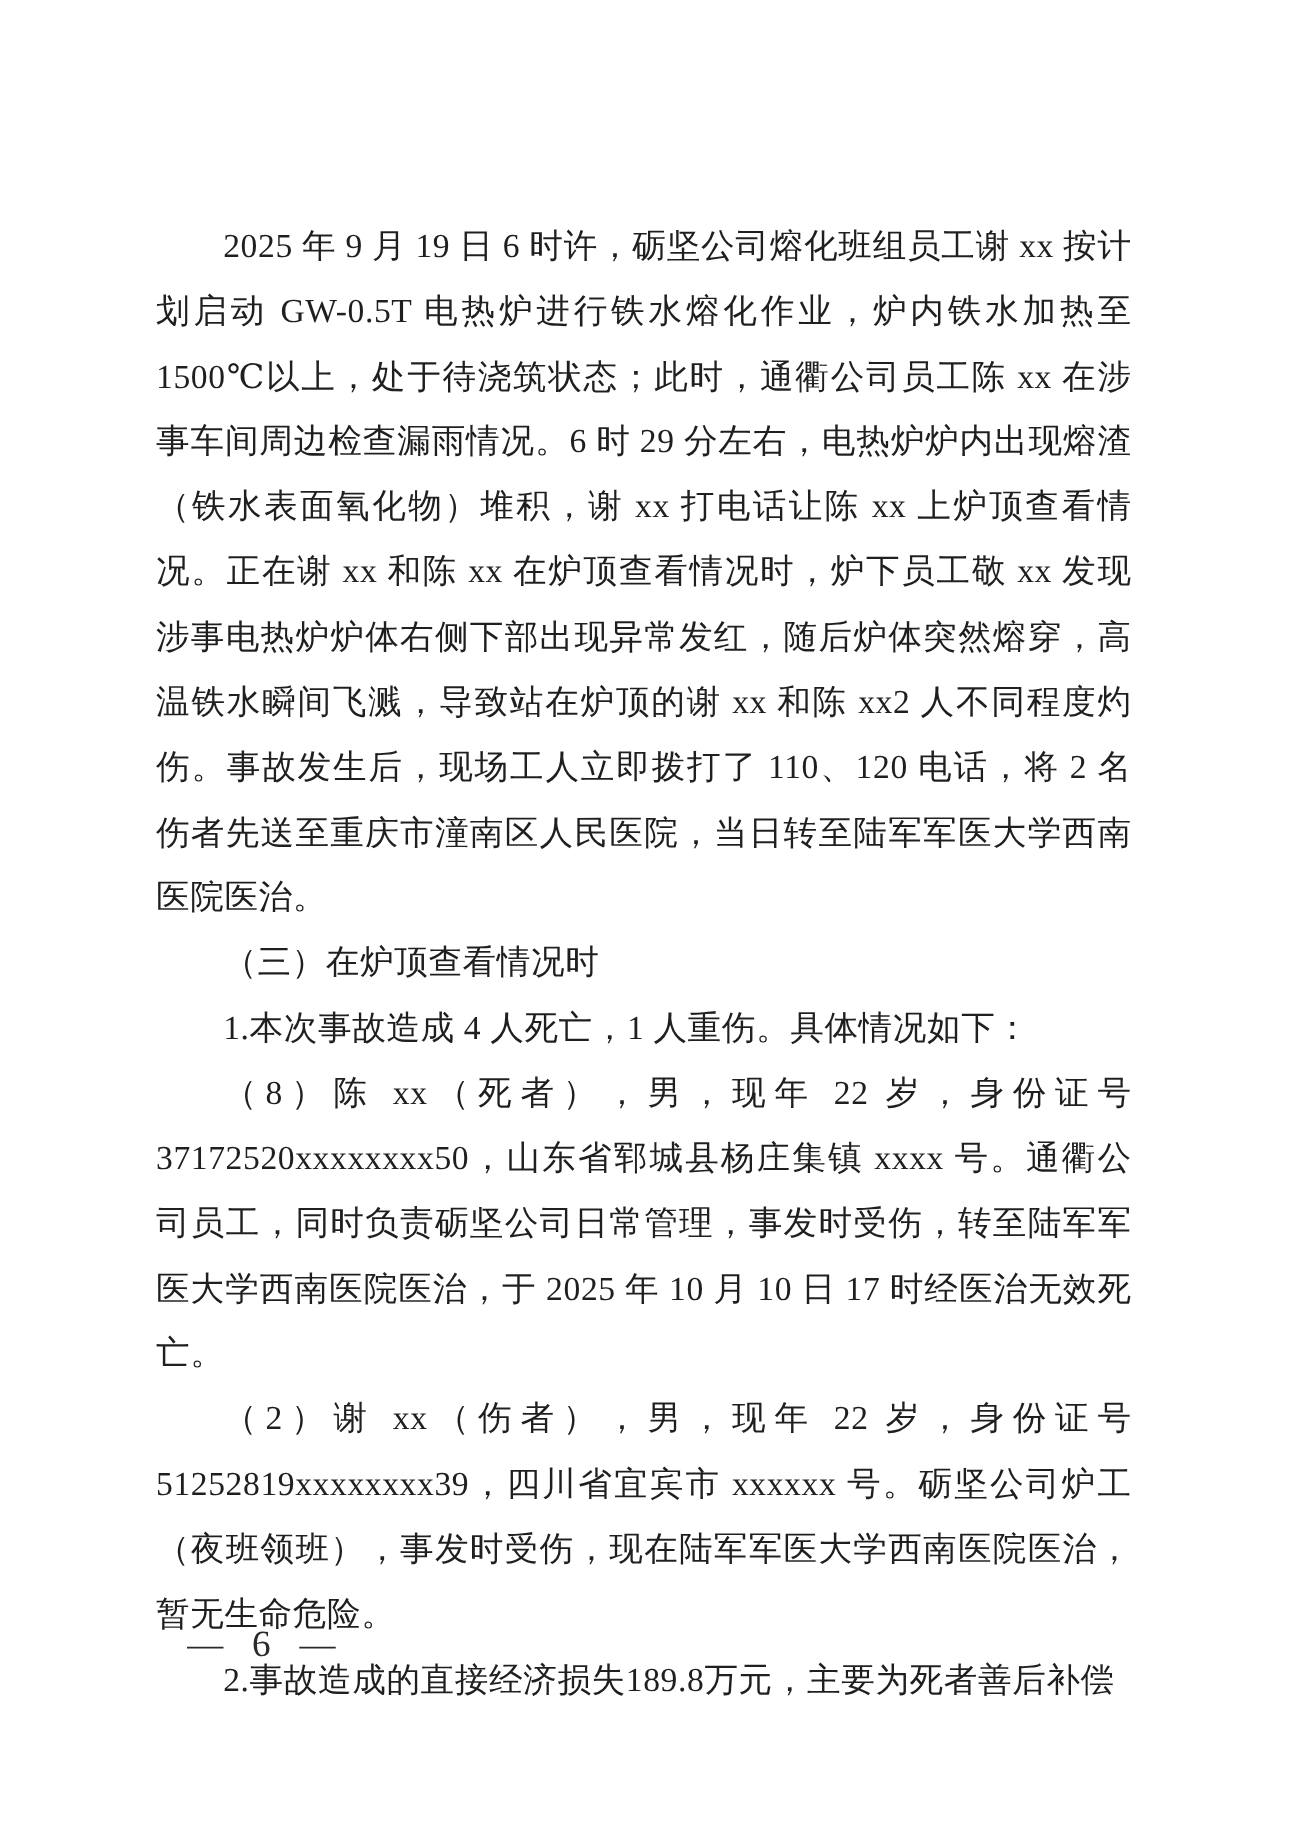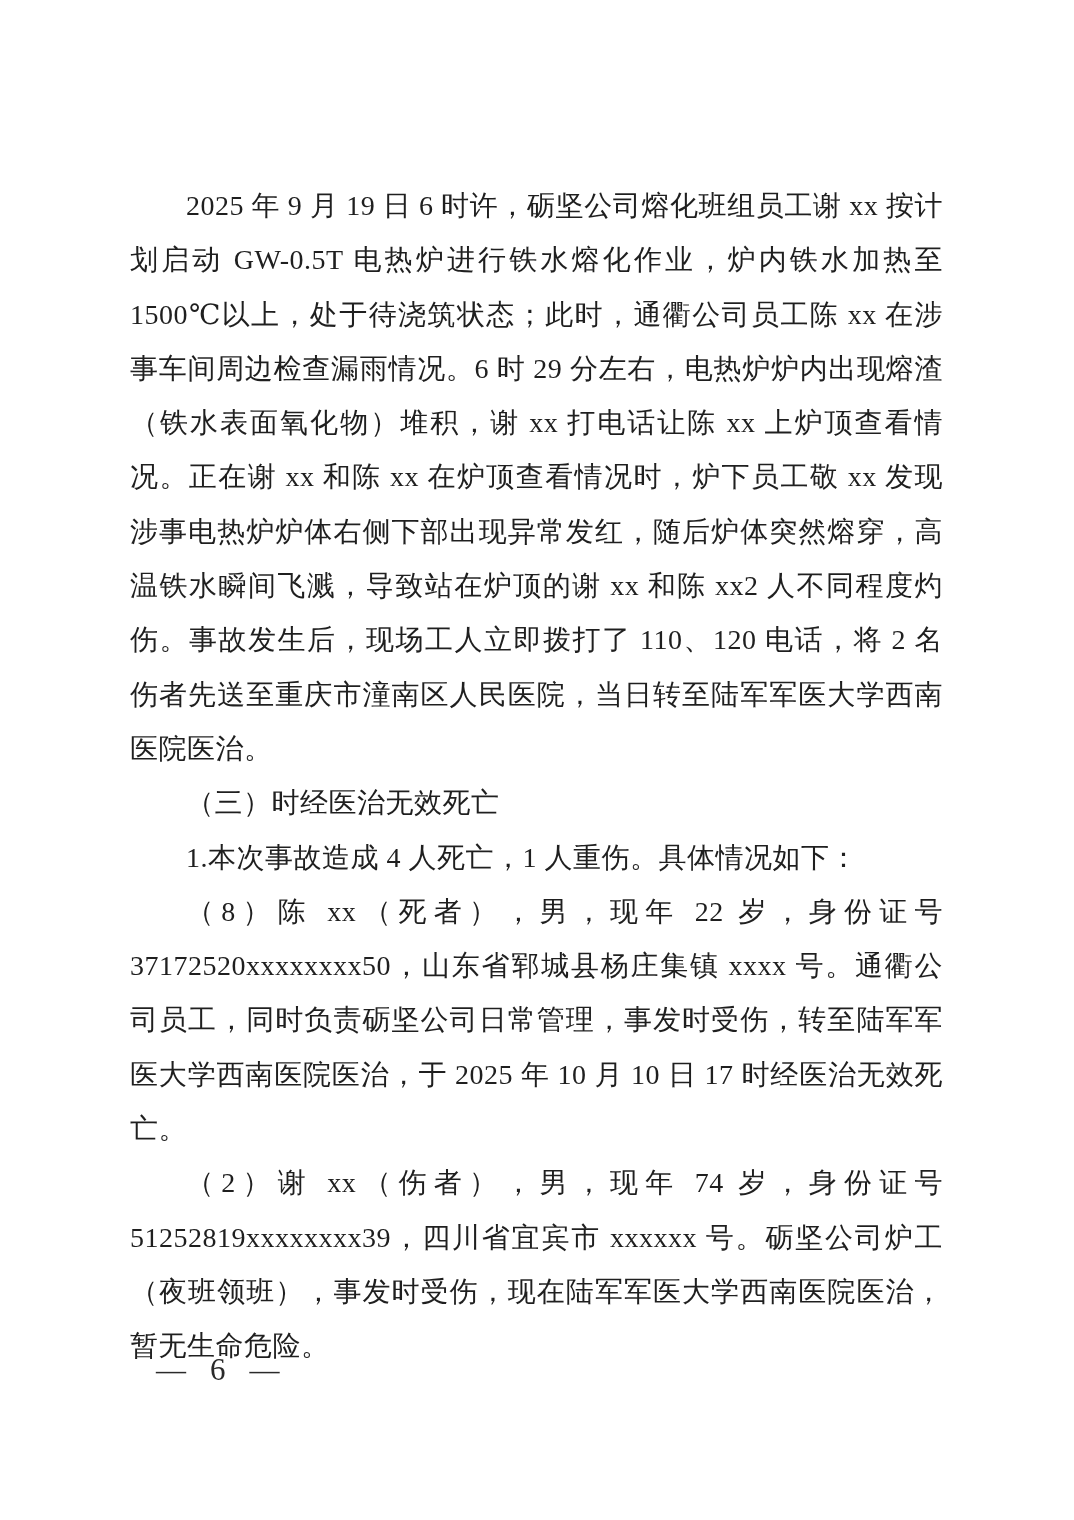--- a/index.html
+++ b/index.html
@@ -52,22 +52,23 @@
   .page-footer .dash {
     letter-spacing: 0;
   }
 </style>
 </head>
 <body>
 
 <main class="page">
   <article class="doc-body">
     <p class="para body-text">2025 年 9 月 19 日 6 时许，砺坚公司熔化班组员工谢 xx 按计划启动 GW-0.5T 电热炉进行铁水熔化作业，炉内铁水加热至 1500℃以上，处于待浇筑状态；此时，通衢公司员工陈 xx 在涉事车间周边检查漏雨情况。6 时 29 分左右，电热炉炉内出现熔渣（铁水表面氧化物）堆积，谢 xx 打电话让陈 xx 上炉顶查看情况。正在谢 xx 和陈 xx 在炉顶查看情况时，炉下员工敬 xx 发现涉事电热炉炉体右侧下部出现异常发红，随后炉体突然熔穿，高温铁水瞬间飞溅，导致站在炉顶的谢 xx 和陈 xx2 人不同程度灼伤。事故发生后，现场工人立即拨打了 110、120 电话，将 2 名伤者先送至重庆市潼南区人民医院，当日转至陆军军医大学西南医院医治。</p>
-    <h2 class="para heading-l3">（三）时经医治无效死亡</h2>
+    <h2 class="para heading-l3">（三）在炉顶查看情况时</h2>
     <p class="para body-text">1.本次事故造成 4 人死亡，1 人重伤。具体情况如下：</p>
     <p class="para body-text">（8）陈 xx（死者），男，现年 22 岁，身份证号 37172520xxxxxxxx50，山东省郓城县杨庄集镇 xxxx 号。通衢公司员工，同时负责砺坚公司日常管理，事发时受伤，转至陆军军医大学西南医院医治，于 2025 年 10 月 10 日 17 时经医治无效死亡。</p>
-    <p class="para body-text">（2）谢 xx（伤者），男，现年 74 岁，身份证号 51252819xxxxxxxx39，四川省宜宾市 xxxxxx 号。砺坚公司炉工（夜班领班），事发时受伤，现在陆军军医大学西南医院医治，暂无生命危险。</p>
+    <p class="para body-text">（2）谢 xx（伤者），男，现年 22 岁，身份证号 51252819xxxxxxxx39，四川省宜宾市 xxxxxx 号。砺坚公司炉工（夜班领班），事发时受伤，现在陆军军医大学西南医院医治，暂无生命危险。</p>
+    <p class="para body-text">2.事故造成的直接经济损失189.8万元，主要为死者善后补偿</p>
   </article>
 
   <footer class="page-footer">
     <span class="dash">—</span><span class="pagenum">6</span><span class="dash">—</span>
   </footer>
 </main>
 
 </body></html>

